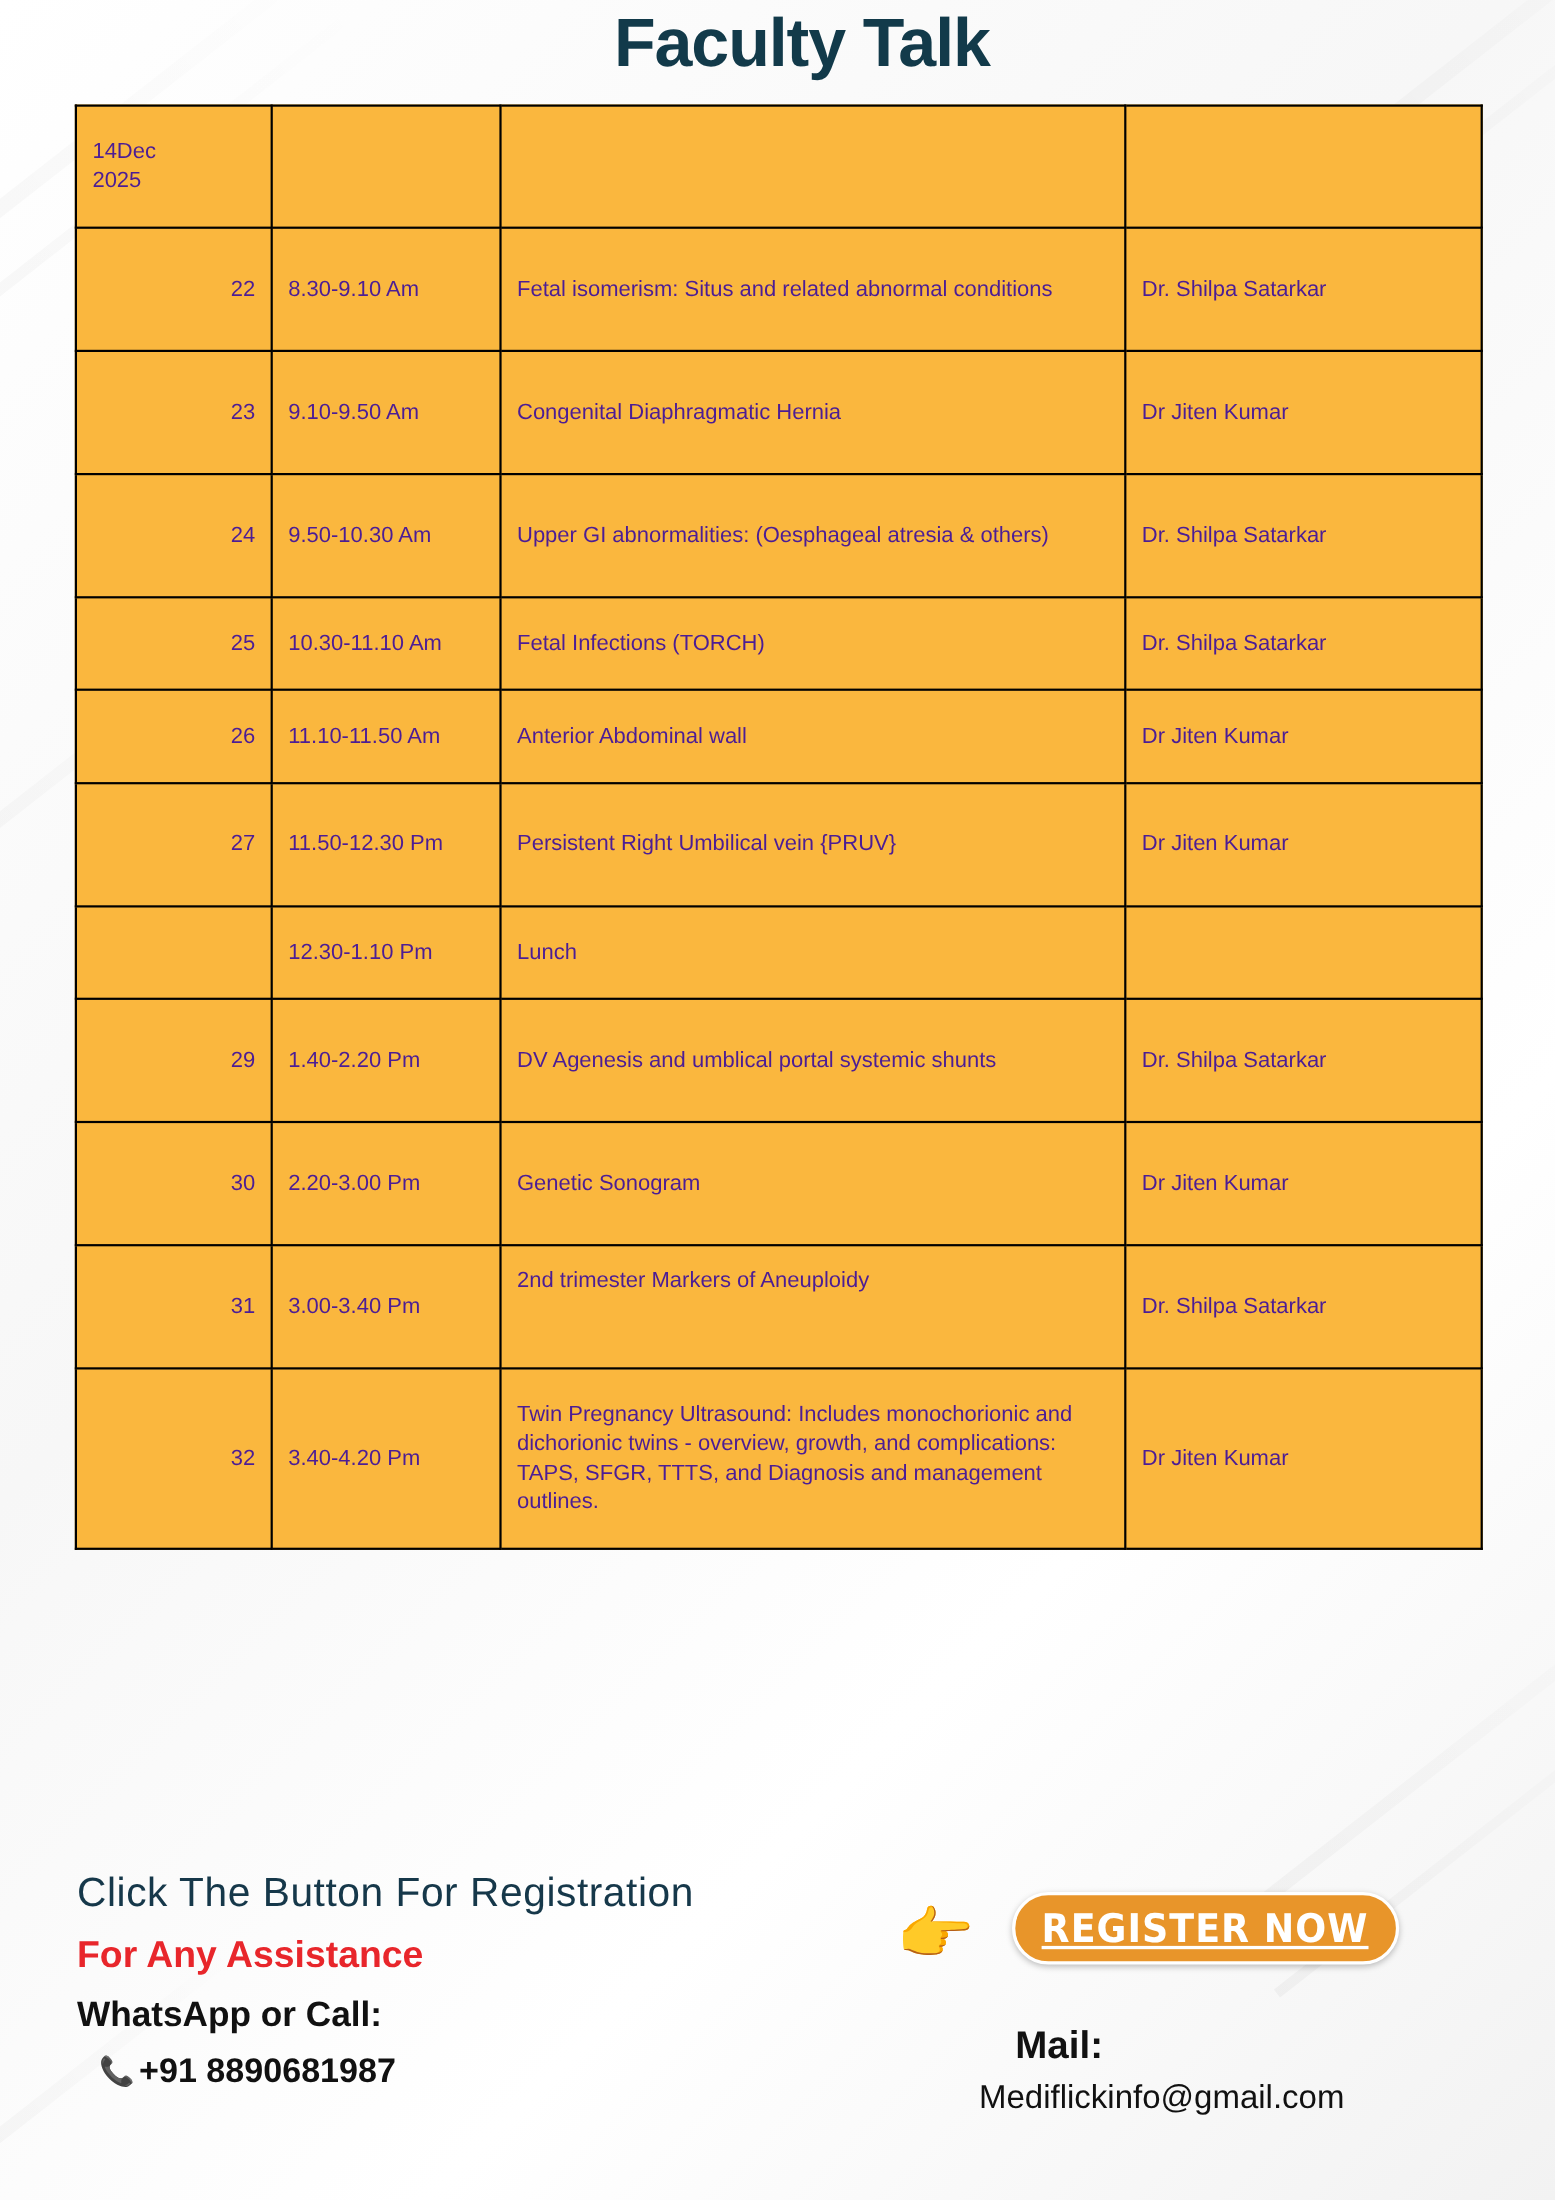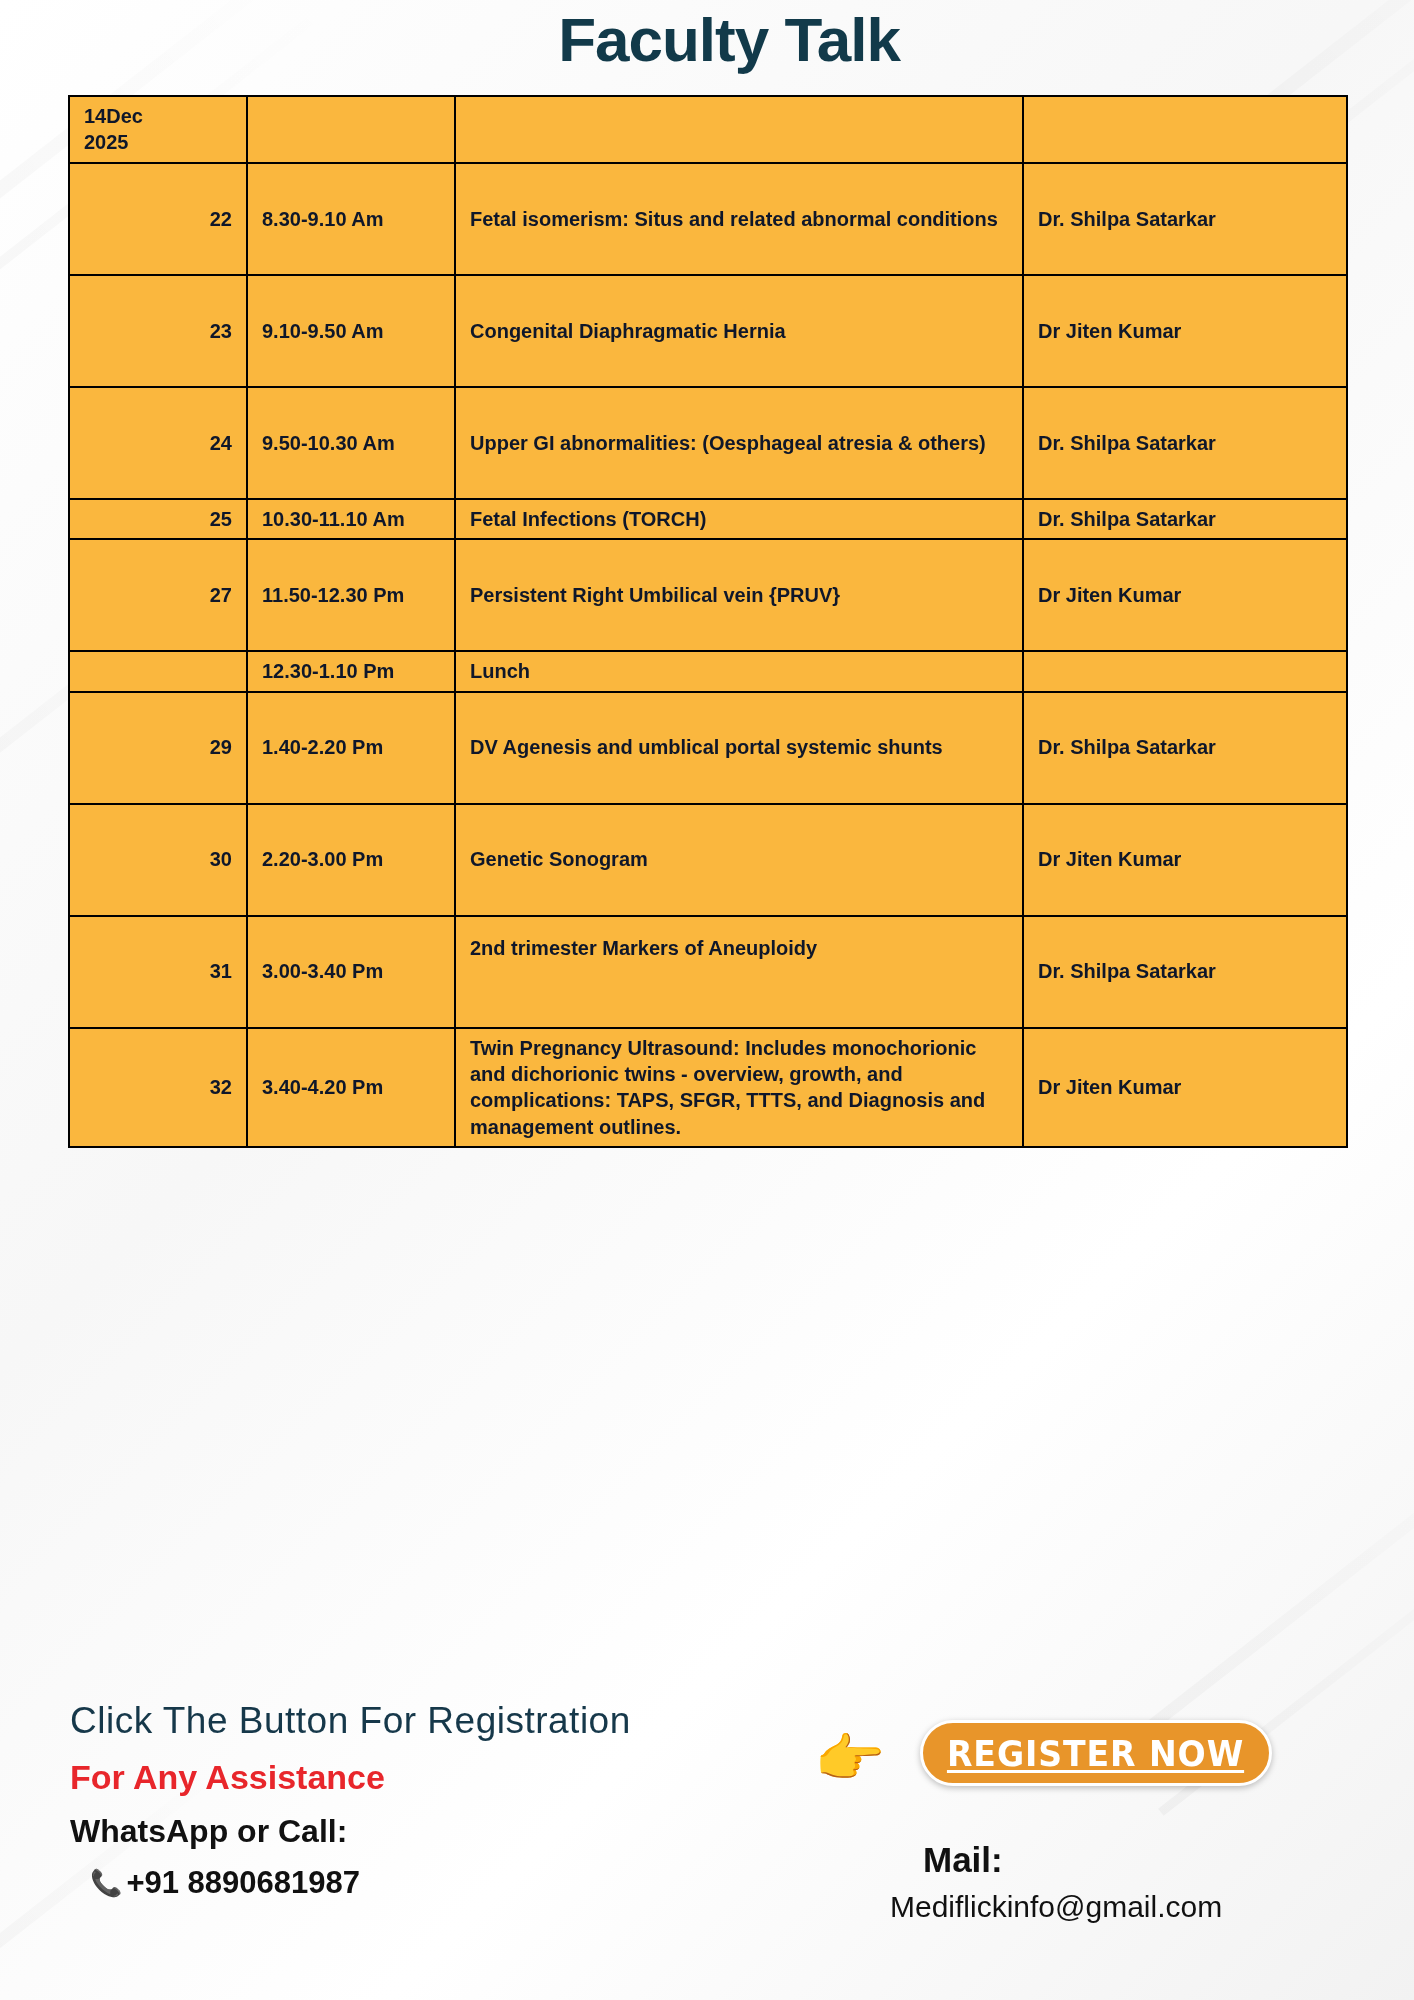--- a/index.html
+++ b/index.html
@@ -50,24 +50,24 @@
     position: absolute;
     top: 95px; left: 68px;
     width: 1278px;
     border-collapse: collapse;
     table-layout: fixed;
     background: #f7b733;
   }
   table.schedule td {
     border: 2px solid #000;
     background: #fab73e;
-    color: #0f172a;
+    color: #4c1d95;
     font-size: 20px;
-    font-weight: bold;
-    padding: 6px 14px;
+    font-weight: normal;
+    padding: 28px 14px;
     vertical-align: middle;
     line-height: 1.32;
   }
   col.c1 { width: 178px; }
   col.c2 { width: 208px; }
   col.c3 { width: 568px; }
   col.c4 { width: 324px; }
 
   td.num { text-align: right; padding-right: 20px; }
   td.date {
@@ -192,20 +192,26 @@
         <td class="speaker">Dr. Shilpa Satarkar</td>
       </tr>
 
       <tr>
         <td class="num">25</td>
         <td class="time">10.30-11.10 Am</td>
         <td class="topic">Fetal Infections (TORCH)</td>
         <td class="speaker">Dr. Shilpa Satarkar</td>
       </tr>
 
+      <tr>
+        <td class="num">26</td>
+        <td class="time">11.10-11.50 Am</td>
+        <td class="topic">Anterior Abdominal wall</td>
+        <td class="speaker">Dr Jiten Kumar</td>
+      </tr>
 
       <tr class="row-tall">
         <td class="num">27</td>
         <td class="time">11.50-12.30 Pm</td>
         <td class="topic">Persistent Right Umbilical vein {PRUV}</td>
         <td class="speaker">Dr Jiten Kumar</td>
       </tr>
 
       <tr>
         <td class="num"></td>

